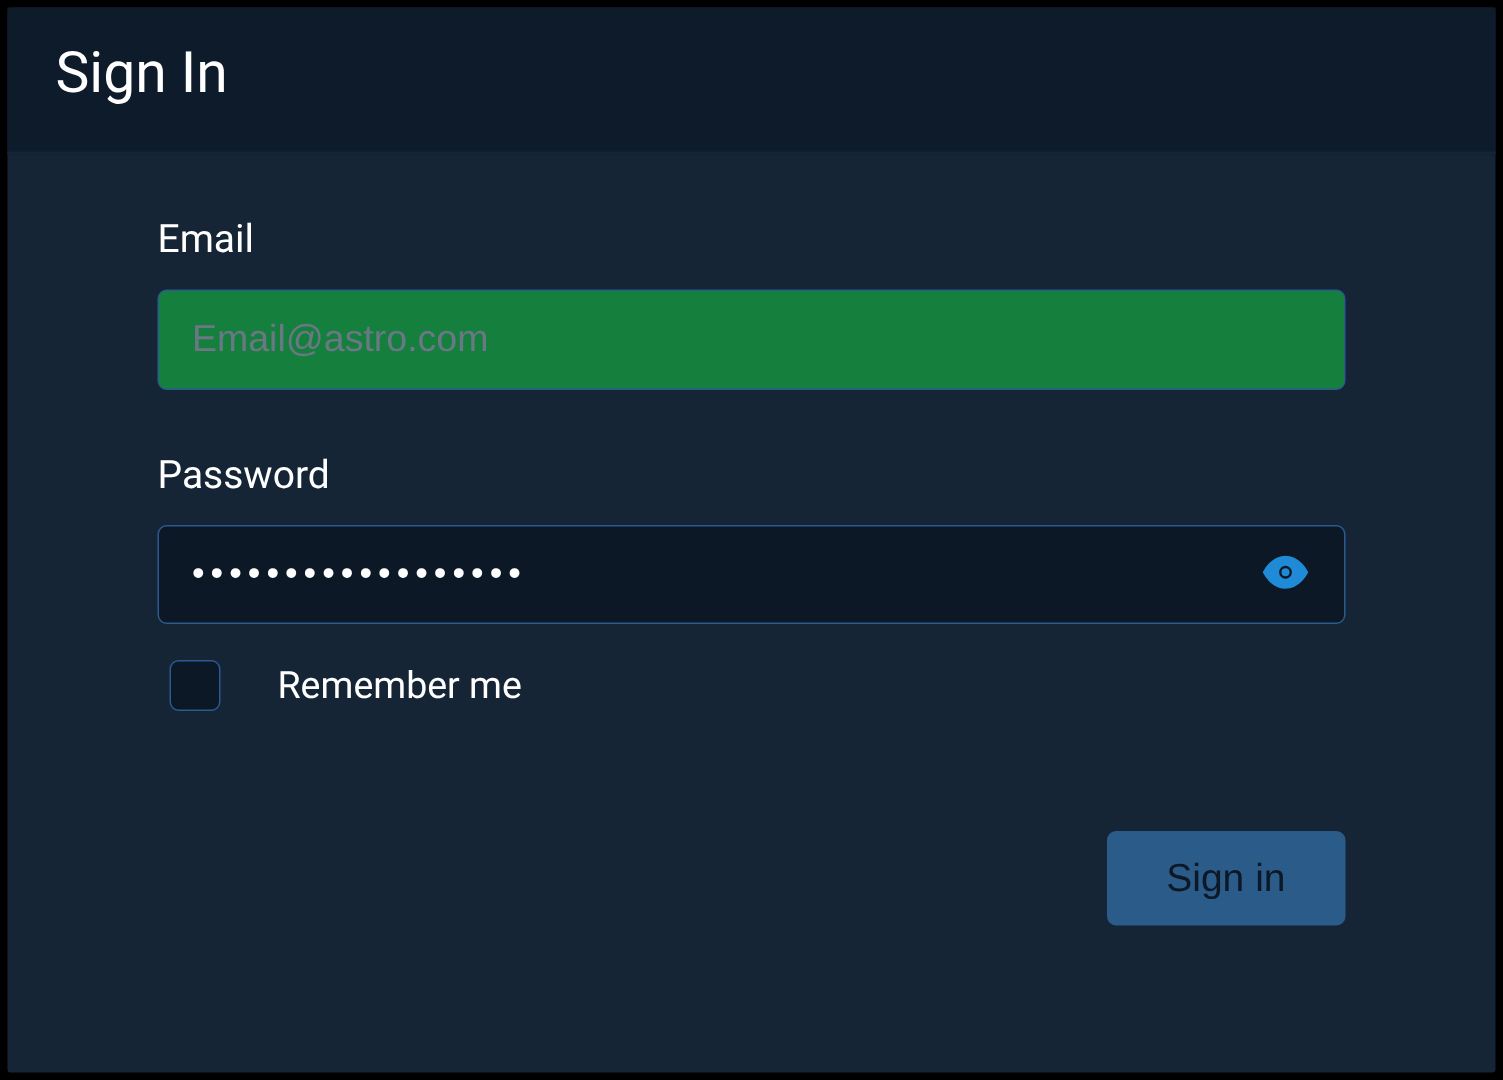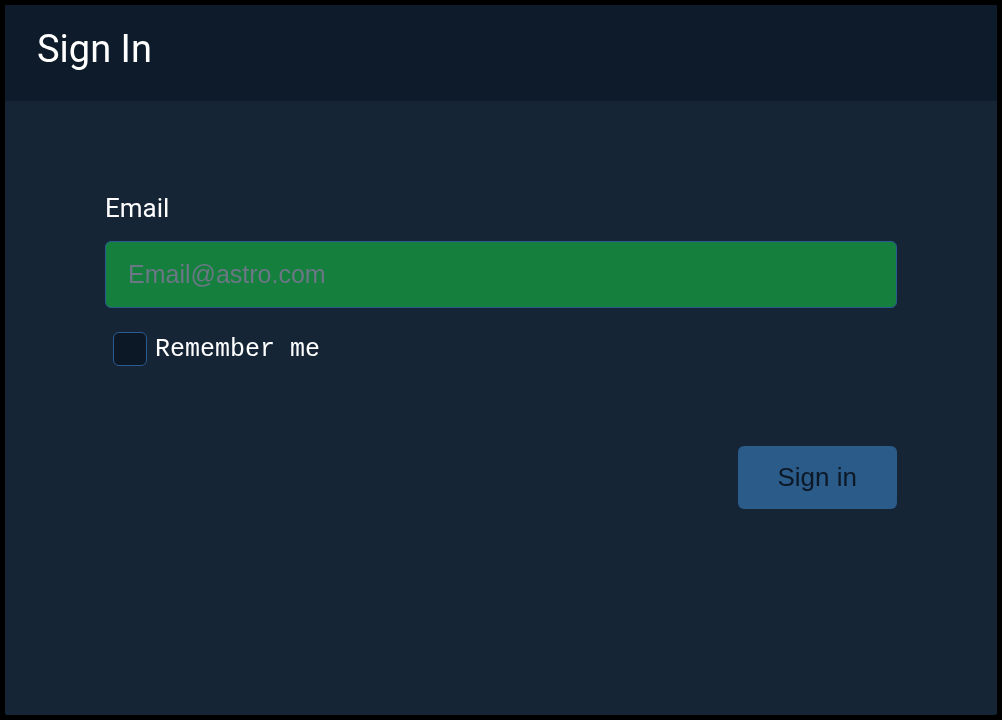--- a/index.html
+++ b/index.html
@@ -34,21 +34,20 @@
       font-size: 38px;
       font-weight: 400;
     }
     
     .form-area {
       padding: 42px 100px 30px;
     }
     
     .form-group {
       margin-bottom: 42px;
-      margin-top: 48px;
     }
     
     .form-label {
       display: block;
       color: #ffffff;
       font-size: 26px;
       font-weight: 400;
       margin-bottom: 18px;
     }
     
@@ -98,24 +97,23 @@
     }
     
     .eye-btn svg {
       width: 32px;
       height: 32px;
     }
     
     .remember-row {
       display: flex;
       align-items: center;
-      gap: 8px;
+      gap: 38px;
       margin-top: -18px;
       margin-left: 8px;
-      font-family: Liberation Mono, monospace;
     }
     
     .checkbox {
       width: 34px;
       height: 34px;
       background: #0c1826;
       border: 1px solid #2a5a8f;
       border-radius: 6px;
       cursor: pointer;
     }
@@ -154,20 +152,35 @@
 
   <div class="form-area">
 
     <div class="form-group">
       <label class="form-label">Email</label>
       <div class="input-wrap">
         <input type="text" class="text-input" placeholder="Email@astro.com" style="">
       </div>
     </div>
 
+    <div class="form-group">
+      <label class="form-label">Password</label>
+      <div class="input-wrap">
+        <input type="text" class="password-input" value="••••••••••••••••••" style="">
+        <button class="eye-btn">
+          <span>
+            <svg viewBox="0 0 24 24" fill="none">
+              <path d="M2 12s3.5-7 10-7 10 7 10 7-3.5 7-10 7S2 12 2 12z" stroke="#1f8bd6" stroke-width="2.5" fill="#1f8bd6"></path>
+              <circle cx="12" cy="12" r="3.2" fill="#0c1826" stroke="#0c1826" stroke-width="0"></circle>
+              <circle cx="12" cy="12" r="2" fill="#1f8bd6"></circle>
+            </svg>
+          </span>
+        </button>
+      </div>
+    </div>
 
     <div class="remember-row">
       <div class="checkbox"></div>
       <span class="remember-label">Remember me</span>
     </div>
 
   </div>
 
   <div class="footer">
     <button class="signin-btn">Sign in</button>

